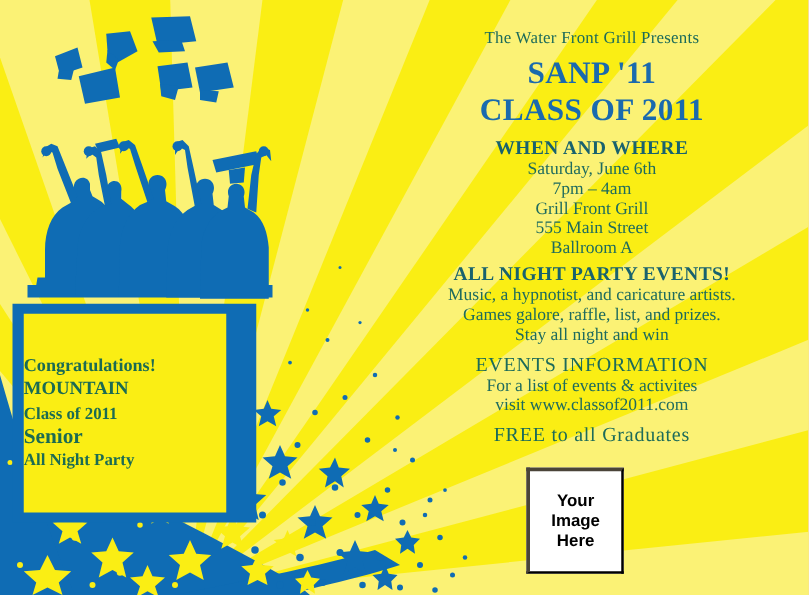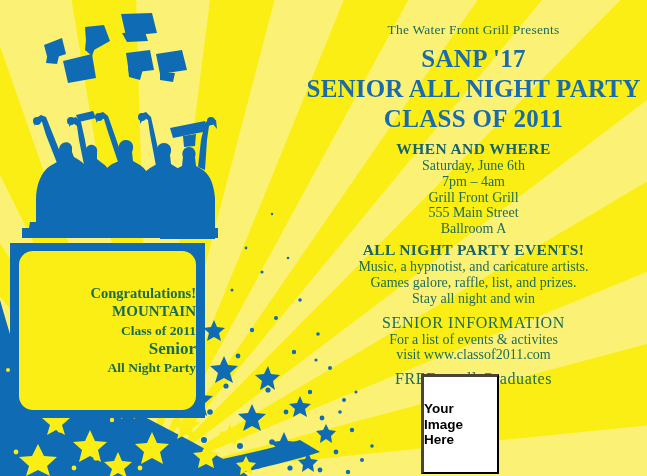--- a/index.html
+++ b/index.html
@@ -77,52 +77,52 @@
   
   #congrats-frame{
     position:absolute;
     left:10px;top:243px;
     width:195px;height:175px;
     background:#0F6CB4;
   }
   #congrats-inner{
     position:absolute;
     left:9px;top:8px;
-    width:177px;height:159px;
+    width:162px;height:159px;
     background:#FAEE14;
     display:flex;flex-direction:column;
-    align-items:flex-end;justify-content:center;border-radius:14px;
+    align-items:flex-start;justify-content:center;
   }
   .cg-line{
     font-family:"Liberation Serif", serif;
     font-weight:bold;
     color:#1B6B53;
     text-align:center;
     line-height:1.22;
   }
   .cg-1{font-size:14.5px;}
   .cg-2{font-size:15px;}
   .cg-3{font-size:15px;}
   .cg-4{font-size:13.5px;margin-top:2px;}
   .cg-5{font-size:17px;}
   .cg-6{font-size:13.5px;}
 
   
   #image-box{
     position:absolute;
     left:421px;top:374px;
-    width:78px;height:100px;
+    width:78px;height:85px;
     background:#FFFFFF;
     border-top:3px solid #4A4438;
     border-left:3px solid #4A4438;
     border-right:2px solid #000000;
     border-bottom:2px solid #000000;
     box-sizing:border-box;
     display:flex;flex-direction:column;
-    align-items:flex-start;justify-content:center;
+    align-items:center;justify-content:center;
   }
   .img-line{
     font-family:"Liberation Sans", sans-serif;
     font-weight:bold;
     font-size:13.5px;
     color:#000000;
     line-height:1.18;
   }
 </style>
 </head>
@@ -296,40 +296,39 @@
         <circle cx="140" cy="468" r="2.4"></circle>
           <circle cx="16" cy="452" r="2.4"></circle>
         <circle cx="112" cy="420" r="2.2"></circle>
           <circle cx="8" cy="370" r="2"></circle>
       </g>
     </g>
   </svg>
 
   <div class="right-col">
     <div class="presents">The Water Front Grill Presents</div>
-    <div class="title-1">SANP '17</div>
-    <div class="title-2">SENIOR ALL NIGHT PARTY</div>
+    <div class="title-1">SANP '11</div>
     <div class="title-3">CLASS OF 2011</div>
 
     <div class="gap-sm"></div>
     <div class="sect-head">WHEN AND WHERE</div>
     <div class="body-line">Saturday, June 6th</div>
     <div class="body-line">7pm – 4am</div>
     <div class="body-line">Grill Front Grill</div>
     <div class="body-line">555 Main Street</div>
     <div class="body-line">Ballroom A</div>
 
     <div class="gap-xs"></div>
     <div class="sect-head events">ALL NIGHT PARTY EVENTS!</div>
     <div class="body-line">Music, a hypnotist, and caricature artists.</div>
     <div class="body-line">Games galore, raffle, list, and prizes.</div>
     <div class="body-line">Stay all night and win</div>
 
     <div class="gap-sm"></div>
-    <div class="sect-head contact">SENIOR INFORMATION</div>
+    <div class="sect-head contact">EVENTS INFORMATION</div>
     <div class="body-line">For a list of events &amp; activites</div>
     <div class="body-line">visit www.classof2011.com</div>
 
     <div class="gap-sm"></div>
     <div class="sect-head contact">FREE to all Graduates</div>
   </div>
 
   <div id="congrats-frame">
     <div id="congrats-inner">
       <div class="cg-line cg-1">Congratulations!</div>

